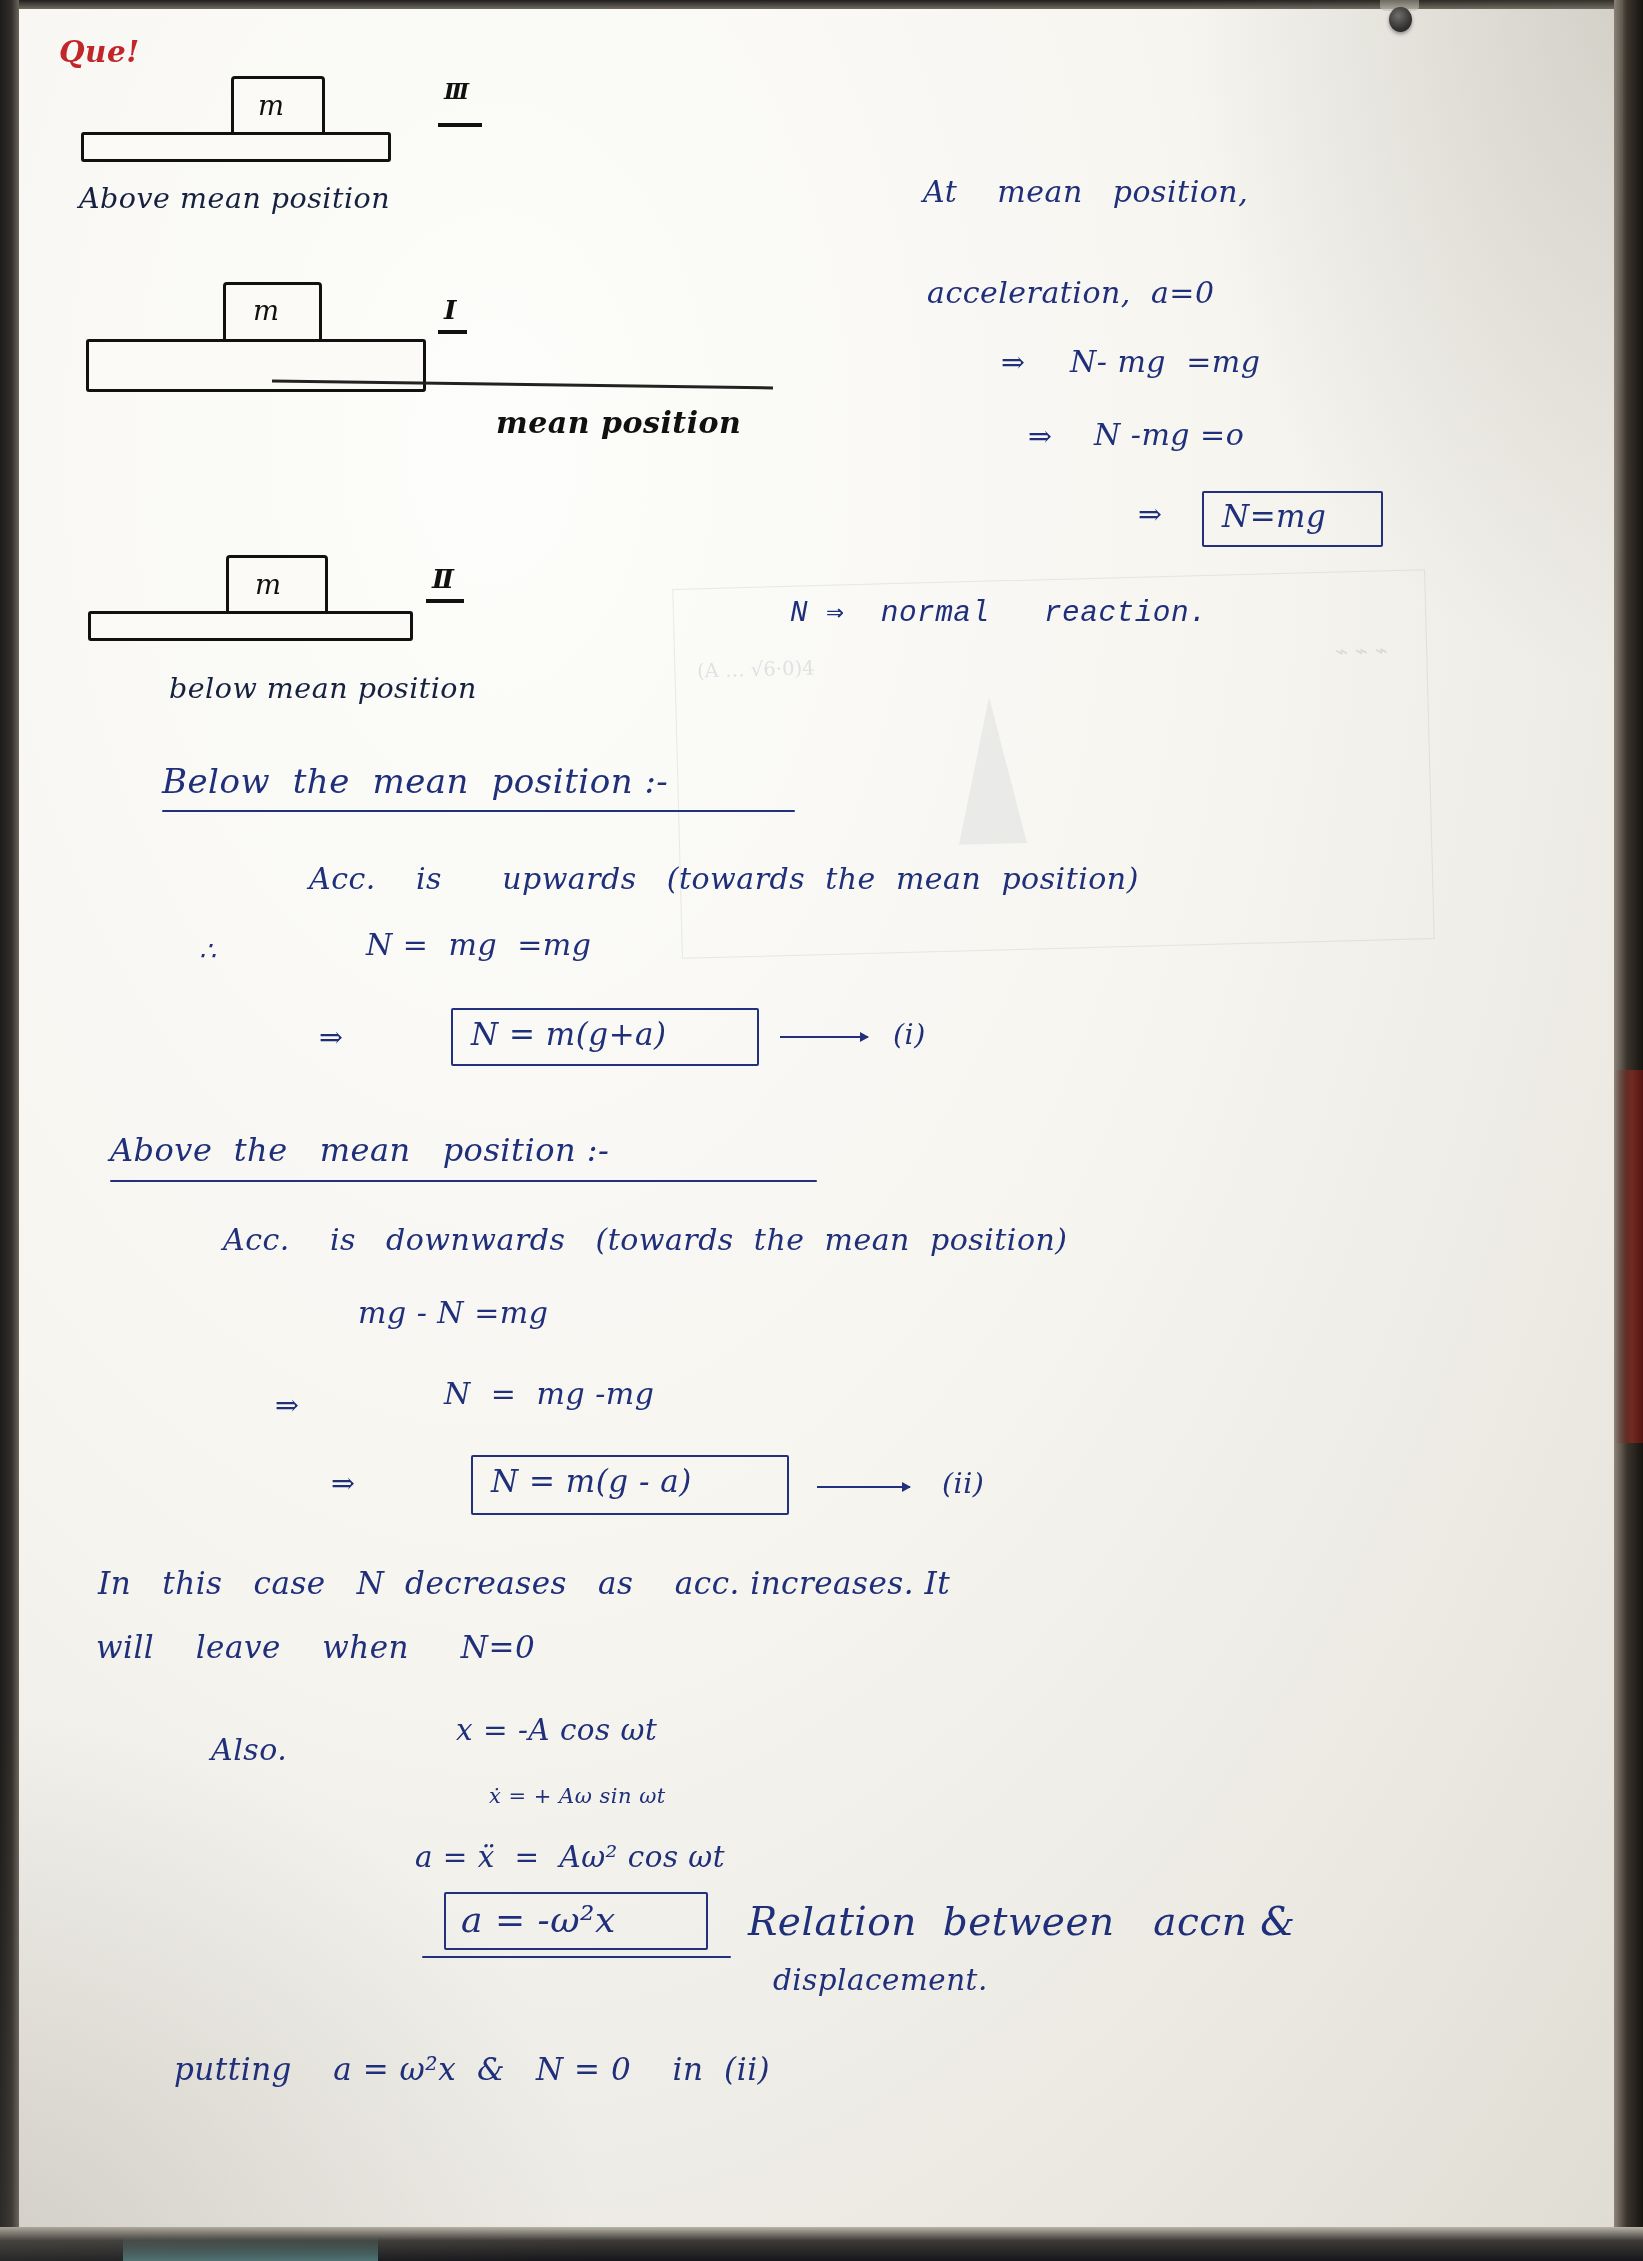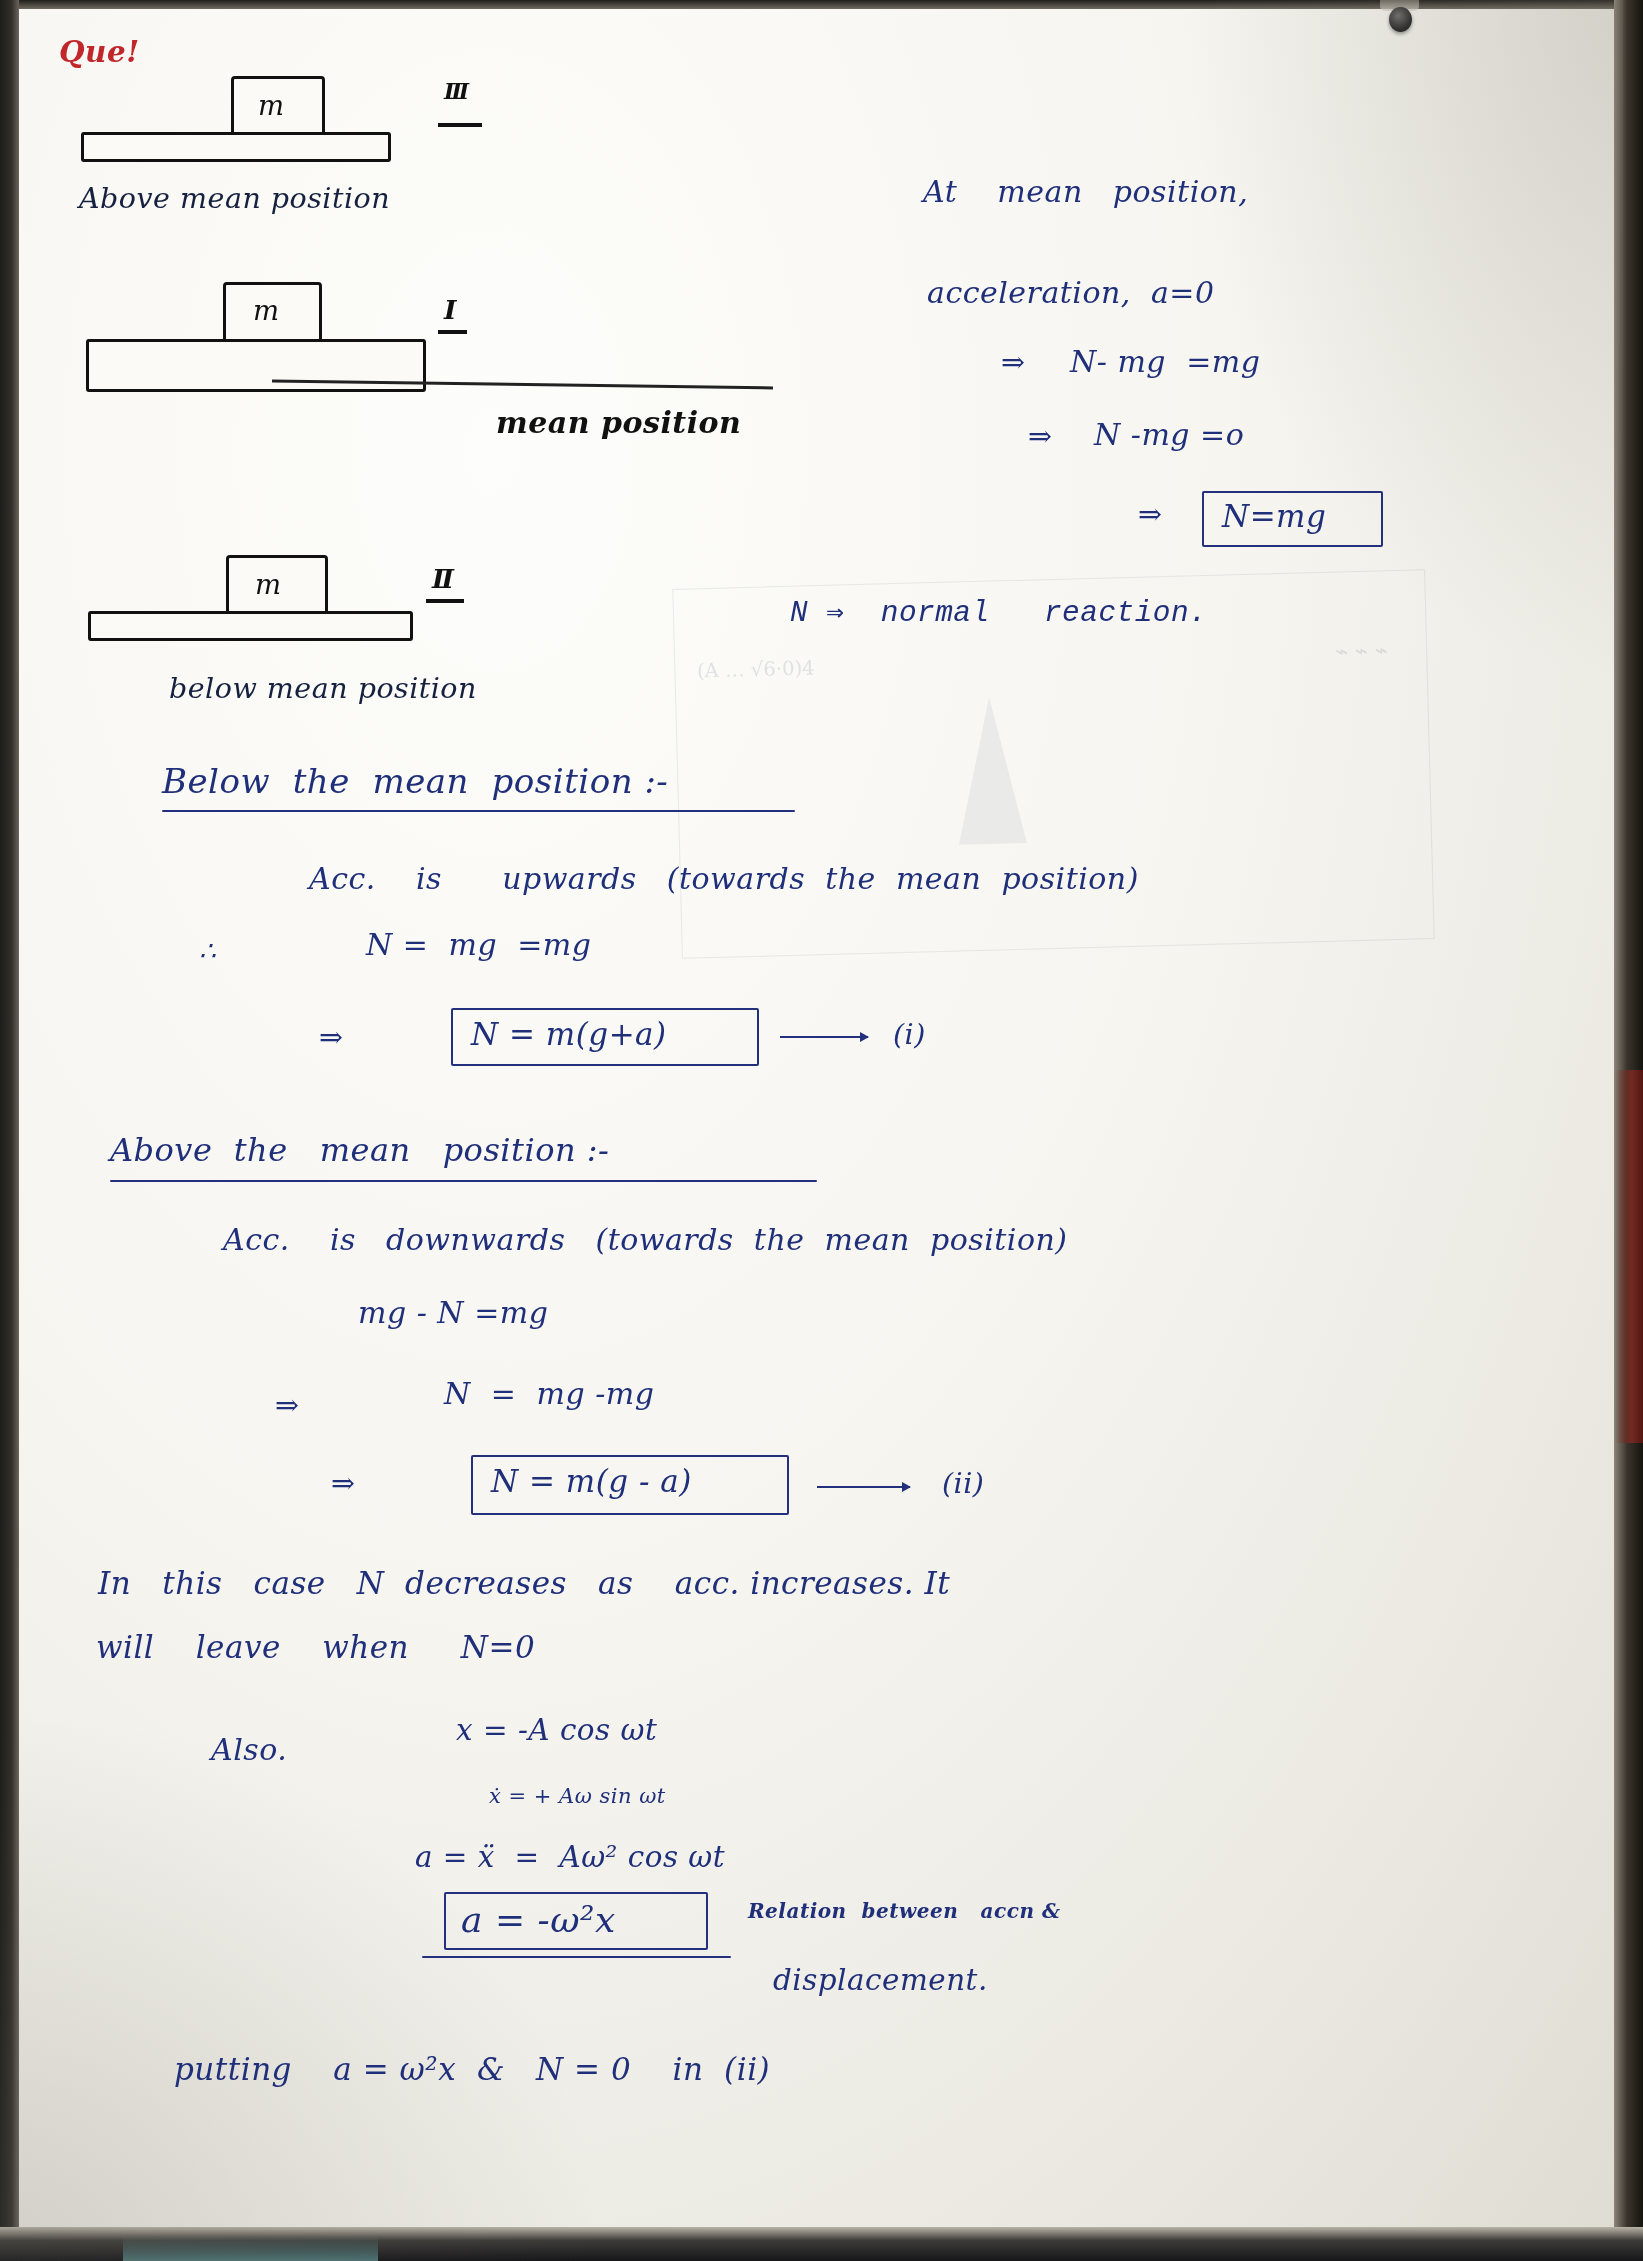--- a/index.html
+++ b/index.html
@@ -233,19 +233,19 @@
 
   <div class="hw" style="left:211px; top:1732px; font-size:30px;">Also.</div>
   <div class="hw" style="left:456px; top:1713px; font-size:29.4px;">x = -A cos ωt</div>
   <div class="hw" style="left:461px; top:1784px; font-size:21px;margin-left:28px;">ẋ = + Aω sin ωt</div>
   <div class="hw" style="left:415px; top:1840px; font-size:29.4px;">a = ẍ  =  Aω² cos ωt</div>
 
   <div class="box" style="left:444px; top:1892px; width:260px; height:54px;"></div>
   <div class="hw" style="left:461px; top:1899px; font-size:36px;">a = -ω²x</div>
   <div class="ul" style="left:422px; top:1956px; width:309px;"></div>
 
-  <div class="hw" style="left:748px; top:1899px; font-size:20px;font-weight:bold;">Relation  between   accn &amp;</div>
+  <div class="hw" style="left:748px; top:1899px; font-size:39px;">Relation  between   accn &amp;</div>
   <div class="hw" style="left:773px; top:1963px; font-size:29.4px;">displacement.</div>
 
   <div class="hw" style="left:174px; top:2051px; font-size:31px;">putting    a = ω²x  &amp;   N = 0    in  (ii)</div>
 
 </div>
 
 
 </body></html>

